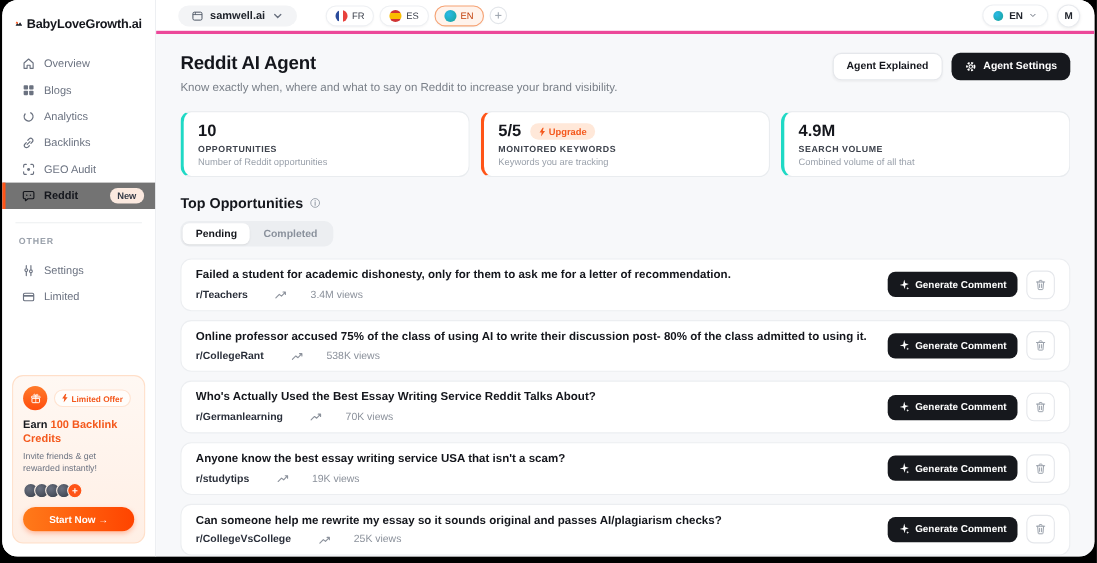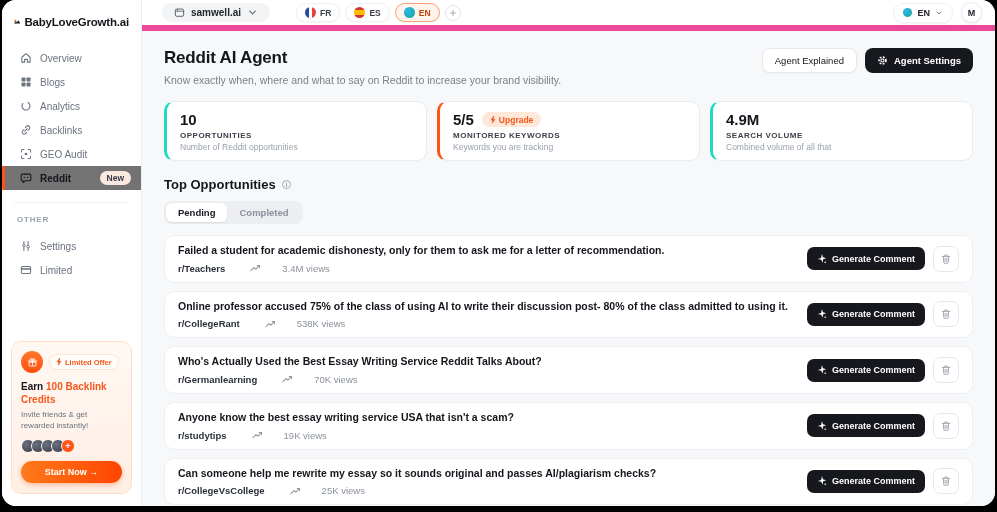--- a/index.html
+++ b/index.html
@@ -27,43 +27,43 @@
   .promo-title { font-size:10px; font-weight:800; color:#17191E; line-height:1.3; margin-bottom:4px; }
   .promo-title .hl-orange { color:#F4581C; }
   .promo-desc { font-size:8px; color:#6B7280; line-height:1.35; margin-bottom:7px; }
   .avatars { display:flex; align-items:center; margin-bottom:8px; }
   .avatar-s { width:14px; height:14px; border-radius:50%; background:radial-gradient(circle at 35% 35%,#6A7180,#343A45); border:1.5px solid #FFF4EB; margin-right:-4px; }
   .avatar-plus { width:14px; height:14px; border-radius:50%; background:#FF5417; border:1.5px solid #FFF4EB; color:#fff; font-size:9px; font-weight:700; display:flex; align-items:center; justify-content:center; }
   .start-btn { width:100%; background:linear-gradient(90deg,#FF7A1A,#FF4400); color:#fff; border:none; border-radius:12px; font-size:9px; font-weight:700; padding:6px 0; cursor:pointer; box-shadow:0 2px 5px rgba(255,84,23,.35); font-family:inherit; }
 
   
   .right-col { flex:1; display:flex; flex-direction:column; min-width:0; }
-  .topbar { height:31px; min-height:31px; background:#fff; border-bottom:6px solid #ec4899; display:flex; align-items:center; padding:0 13px 0 20px; }
+  .topbar { height:31px; min-height:31px; background:#fff; border-bottom:3px solid #ec4899; display:flex; align-items:center; padding:0 13px 0 20px; }
   .site-pill { display:flex; align-items:center; gap:6px; background:#F3F4F6; border-radius:14px; padding:4px 12px; font-size:10px; font-weight:700; color:#20242C; cursor:pointer; }
   .site-pill svg { width:11px; height:11px; color:#4B5563; }
   .lang-group { display:flex; align-items:center; gap:5px; margin-left:26px; }
-  .lang-pill { display:flex; align-items:center; gap:4px; background:#fff; border:1px solid #EEF0F3; box-shadow:0 1px 2px rgba(0,0,0,.04); border-radius:12px; padding:3px 8px; font-size:8.5px; font-weight:700; color:#3A3F4A; cursor:pointer; }
+  .lang-pill { display:flex; align-items:center; gap:4px; background:#fff; border:1px solid #EEF0F3; box-shadow:0 1px 2px rgba(0,0,0,.04); border-radius:12px; padding:3px 8px; font-size:8.5px; font-weight:400; color:#3A3F4A; cursor:pointer; }
   .lang-pill.active { background:#FFF3EC; border:1px solid #F6A273; color:#C2410C; }
   .flag { width:11px; height:11px; border-radius:50%; flex:none; }
   .flag-fr { background:linear-gradient(90deg,#2A4B9B 33%,#fff 33%,#fff 66%,#E8413C 66%); }
   .flag-es { background:linear-gradient(180deg,#D03433 25%,#FABD00 25%,#FABD00 75%,#D03433 75%); }
   .globe-dot { background:radial-gradient(circle at 35% 35%,#2AB9E8,#17A398); }
   .add-lang { width:16px; height:16px; border-radius:50%; border:1px solid #E3E6EA; background:#fff; color:#9AA1AB; display:flex; align-items:center; justify-content:center; cursor:pointer; }
   .add-lang svg { width:8px; height:8px; }
   .topbar-right { margin-left:auto; display:flex; align-items:center; gap:8px; }
   .locale-pill { display:flex; align-items:center; gap:5px; background:#fff; border:1px solid #EEF0F3; box-shadow:0 1px 2px rgba(0,0,0,.05); border-radius:13px; padding:4px 9px; font-size:9px; font-weight:700; color:#20242C; cursor:pointer; }
   .locale-pill svg.chev { width:8px; height:8px; color:#6B7280; }
   .user-avatar { width:21px; height:21px; border-radius:50%; background:#fff; border:1px solid #E8EAEE; box-shadow:0 1px 3px rgba(0,0,0,.08); font-size:9px; font-weight:700; color:#20242C; display:flex; align-items:center; justify-content:center; cursor:pointer; }
 
   .main { flex:1; background:#F7F8FA; padding:17px 22px 0 22px; overflow:hidden; }
   .head-row { display:flex; align-items:flex-start; }
   .page-title { font-size:17px; font-weight:800; color:#14161C; letter-spacing:-0.2px; }
   .page-sub { font-size:10.5px; color:#7A8089; margin-top:6px; }
   .head-btns { margin-left:auto; display:flex; gap:8px; }
-  .btn-outline { background:#fff; border:1px solid #E5E7EB; border-radius:8px; padding:6px 12px; font-size:9.5px; font-weight:400; color:#14161C; cursor:pointer; box-shadow:0 1px 2px rgba(0,0,0,.04); font-family:inherit; }
+  .btn-outline { background:#fff; border:1px solid #E5E7EB; border-radius:8px; padding:6px 12px; font-size:9.5px; font-weight:700; color:#14161C; cursor:pointer; box-shadow:0 1px 2px rgba(0,0,0,.04); font-family:inherit; }
   .btn-dark { display:flex; align-items:center; gap:6px; background:#16181D; border:none; border-radius:8px; padding:6px 12px; font-size:9.5px; font-weight:700; color:#fff; cursor:pointer; font-family:inherit; }
   .btn-dark svg { width:11px; height:11px; }
 
   .stats { display:grid; grid-template-columns:1fr 1fr 1fr; gap:10px; margin-top:15px; }
   .stat-card { background:#fff; border:1px solid #E9ECEF; border-radius:10px; padding:9px 13px 8px 13px; border-left-width:3px; border-left-style:solid; }
   .stat-value-row { display:flex; align-items:center; gap:8px; }
   .stat-value { font-size:15px; font-weight:800; color:#14161C; }
   .stat-badge { display:flex; align-items:center; gap:3px; background:#FFE8D9; color:#F4581C; font-size:8.5px; font-weight:700; padding:2.5px 8px; border-radius:9px; cursor:pointer; }
   .stat-badge svg { width:6px; height:8px; }
   .stat-badge:empty, .stat-badge.hidden { display:none; }

